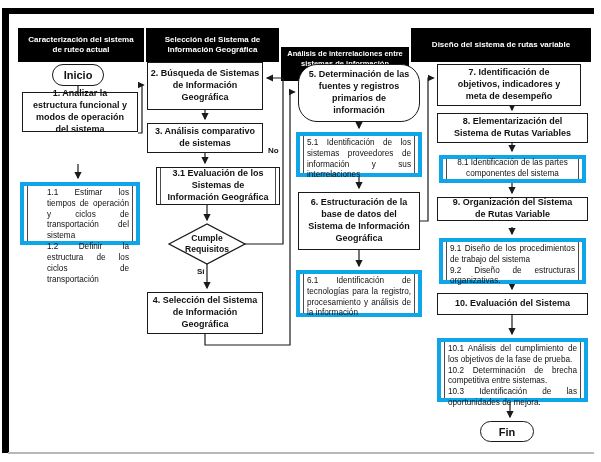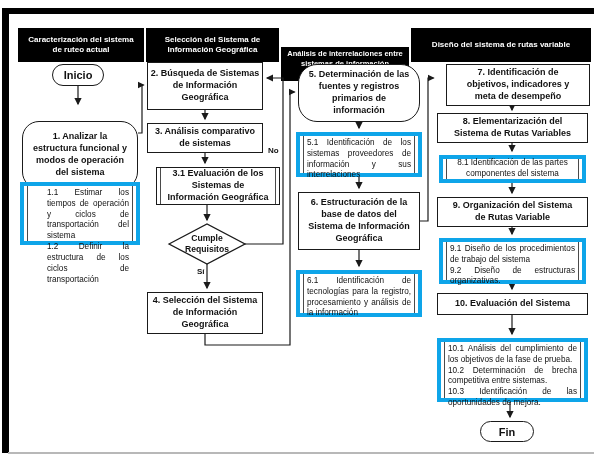--- a/index.html
+++ b/index.html
@@ -88,21 +88,21 @@
       <path d="M512,183 V193" marker-end="url(#arr)"></path>
       <path d="M512,227 V234" marker-end="url(#arr)"></path>
       <path d="M512,284 V289" marker-end="url(#arr)"></path>
       <path d="M512,315 V334" marker-end="url(#arr)"></path>
       <path d="M510,402 V417" marker-end="url(#arr)"></path>
       <polygon points="169,244 207,224 245,244 207,264" fill="#ffffff" stroke-width="1.3"></polygon>
     </g>
   </svg>
 
   <div class="terminator" style="left:52px;top:64px;width:52px;height:22px;">Inicio</div>
-  <div class="node" style="left:22px;top:121px;width:116px;height:68px;border-radius:17px;">1. Analizar la
+  <div class="node" style="left:22px;top:92px;width:116px;height:40px;">1. Analizar la
 estructura funcional y
 modos de operación
 del sistema</div>
   <div class="subbox" style="left:20px;top:182px;width:120px;height:63px;padding-left:23px;">1.1 Estimar los tiempos de operación y ciclos de transportación del sistema
 1.2 Definir la estructura de los ciclos de transportación</div>
 
   <div class="node" style="left:147px;top:62px;width:116px;height:48px;">2. Búsqueda de Sistemas
 de Información
 Geográfica</div>
   <div class="node" style="left:147px;top:123px;width:116px;height:30px;">3. Análisis comparativo
@@ -122,28 +122,28 @@
 fuentes y registros
 primarios de
 información</div>
   <div class="subbox" style="left:296px;top:132px;width:126px;height:45px;">5.1 Identificación de los sistemas proveedores de información y sus interrelaciones</div>
   <div class="node" style="left:298px;top:192px;width:122px;height:58px;">6. Estructuración de la
 base de datos del
 Sistema de Información
 Geográfica</div>
   <div class="subbox" style="left:296px;top:270px;width:126px;height:47px;">6.1 Identificación de tecnologías para la registro, procesamiento y análisis de la información</div>
 
-  <div class="node" style="left:446px;top:64px;width:144px;height:42px;">7. Identificación de
+  <div class="node" style="left:437px;top:64px;width:144px;height:42px;">7. Identificación de
 objetivos, indicadores y
 meta de desempeño</div>
   <div class="node" style="left:437px;top:113px;width:151px;height:30px;">8. Elementarización del
 Sistema de Rutas Variables</div>
   <div class="subbox centered" style="left:439px;top:155px;width:147px;height:28px;">8.1 Identificación de las partes
 componentes del sistema</div>
-  <div class="node" style="left:437px;top:197px;width:151px;height:30px;">9. Organización del Sistema
+  <div class="node" style="left:437px;top:197px;width:151px;height:24px;">9. Organización del Sistema
 de Rutas Variable</div>
   <div class="subbox" style="left:439px;top:238px;width:147px;height:46px;">9.1 Diseño de los procedimientos de trabajo del sistema
 9.2 Diseño de estructuras organizativas.</div>
   <div class="node" style="left:437px;top:293px;width:151px;height:22px;">10. Evaluación del Sistema</div>
   <div class="subbox" style="left:437px;top:338px;width:151px;height:64px;">10.1 Análisis del cumplimiento de los objetivos de la fase de prueba.
 10.2 Determinación de brecha competitiva entre sistemas.
 10.3 Identificación de las oportunidades de mejora.</div>
   <div class="terminator" style="left:480px;top:421px;width:54px;height:21px;">Fin</div>
 
 </div>

